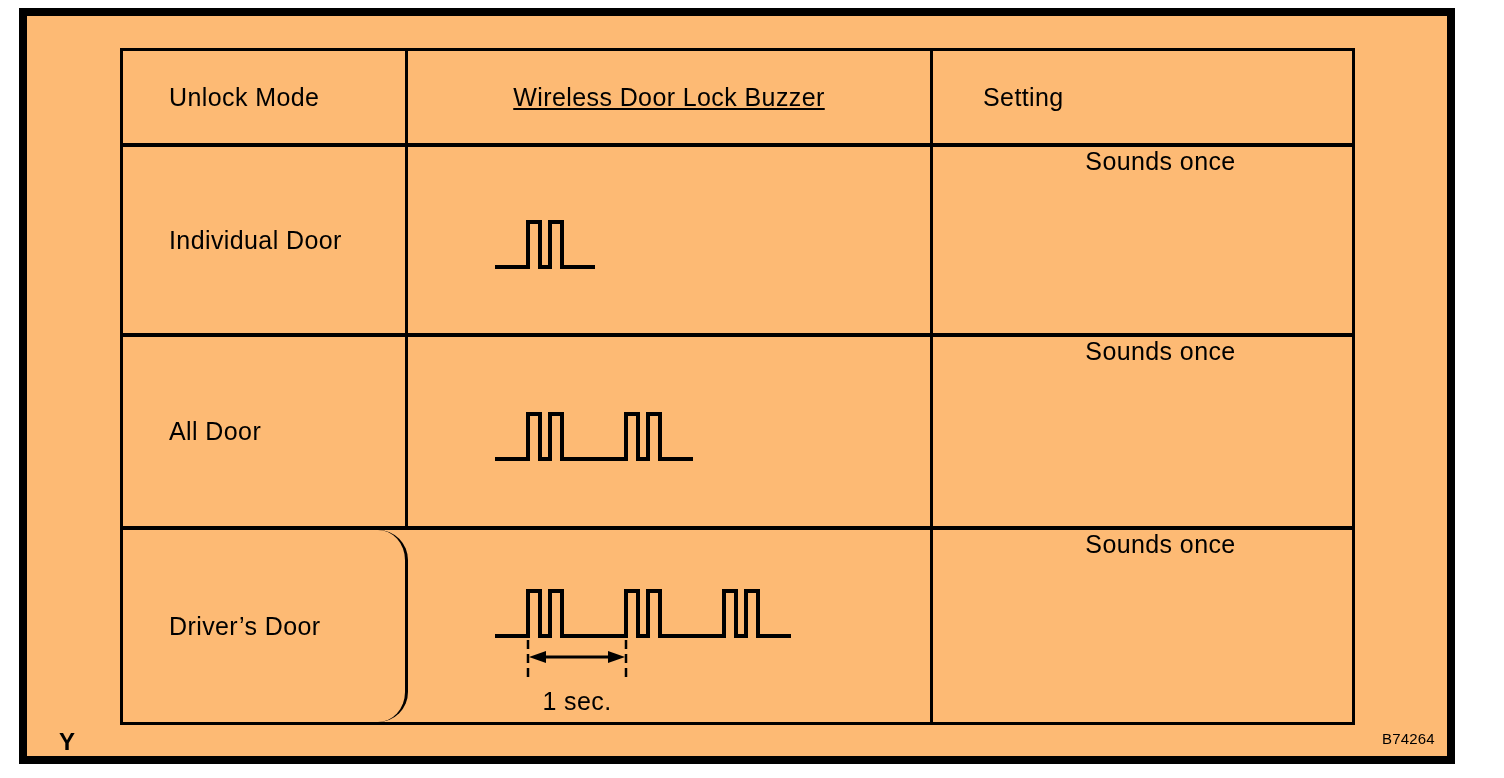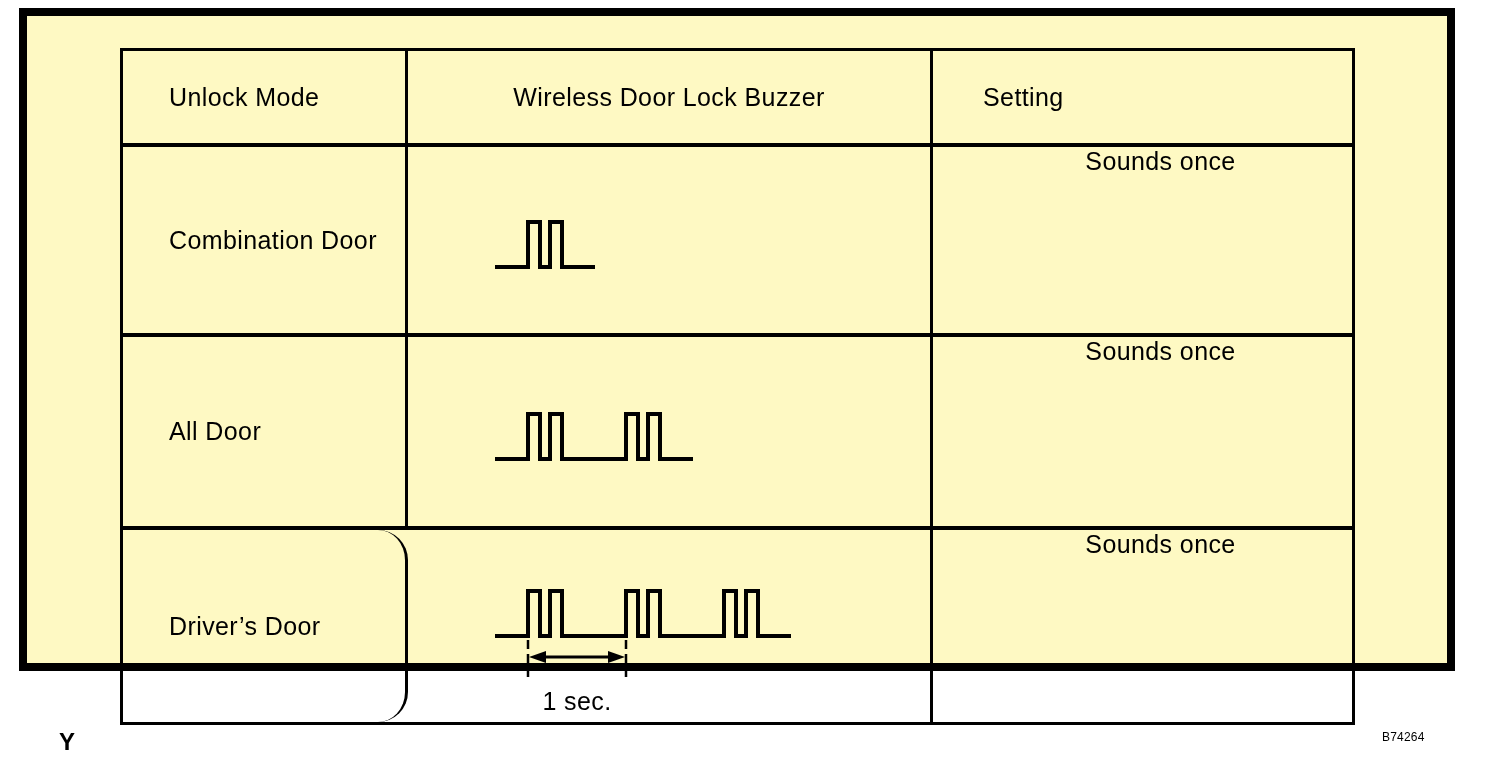--- a/index.html
+++ b/index.html
@@ -2,77 +2,77 @@
 <html><head>
 <meta charset="utf-8">
 <style>
   html,body { margin:0; padding:0; background:#fff; }
   body {
     width:1504px; height:778px; position:relative; overflow:hidden;
     font-family:"Liberation Sans", sans-serif; color:#000;
   }
   .frame {
     position:absolute; left:19px; top:8px;
-    width:1436px; height:663px;
+    width:1436px; height:756px;
     border:8px solid #000; box-sizing:border-box;
-    background:#fef9c3;
+    background:#fdba74;
   }
   .doc-table {
     position:absolute; left:93px; top:32px;
     width:1235px; height:677px;
     border:3px solid #000; box-sizing:border-box;
     display:grid;
     grid-template-columns:285px 525px 419px;
     grid-template-rows:96px 190px 193px 192px;
     font-size:25px; letter-spacing:.4px;
   }
   .cell { box-sizing:border-box; }
   .br { border-right:3px solid #000; }
   .bb { border-bottom:4px solid #000; }
   .c1 { display:flex; align-items:center; padding-left:46px; }
-  .c2 { display:flex; align-items:center; justify-content:center; position:relative; }
+  .c2 { display:flex; align-items:center; justify-content:center; position:relative;text-decoration:underline; }
   .c3 { display:flex; align-items:flex-start; justify-content:center;padding-left:36px; }
   .head-c3 {
     display:flex; flex-direction:column; justify-content:center;
     align-items:flex-start; padding-left:50px; line-height:40px;
   }
   .two-line { display:flex; flex-direction:column; justify-content:center;
     align-items:flex-start; line-height:40px;border-radius:30px; }
   .wave svg { position:absolute; left:87px; }
   .wave svg.w0 { top:73px; }
   .wave svg.w1 { top:75px; }
   .wave svg.w2 { top:59px; }
   .wave svg text { font-family:"Liberation Sans", sans-serif; font-size:25px; letter-spacing:.4px; fill:#000; }
   .corner-y {
     position:absolute; left:59px; top:728px;
     font-size:24px; font-weight:bold; letter-spacing:0;
   }
   .fig-code {
     position:absolute; left:1382px; top:730px;
-    font-size:12px; letter-spacing:.2px;
+    font-size:15px; letter-spacing:.2px;
   }
 </style>
 </head>
 <body>
 
 <div class="frame">
   <div class="doc-table">
 
     <div class="cell c1 br bb">
       <span>Unlock Mode</span>
     </div>
     <div class="cell c2 br bb">
       <span>Wireless Door Lock Buzzer</span>
     </div>
     <div class="cell head-c3 bb">
       <div>Setting</div>
     </div>
 
     <div class="cell c1 br bb">
-      <span>Combination Door</span>
+      <span>Individual Door</span>
     </div>
     <div class="cell c2 br bb wave">
       <svg class="w0" width="100" height="51" viewBox="0 0 100 51">
           <path d="M0 47 H33 V2 H45 V47 H55 V2 H67 V47 H100" fill="none" stroke="#000" stroke-width="4"></path>
         </svg>
     </div>
     <div class="cell c3 bb">
       <span>Sounds once</span>
     </div>
 

